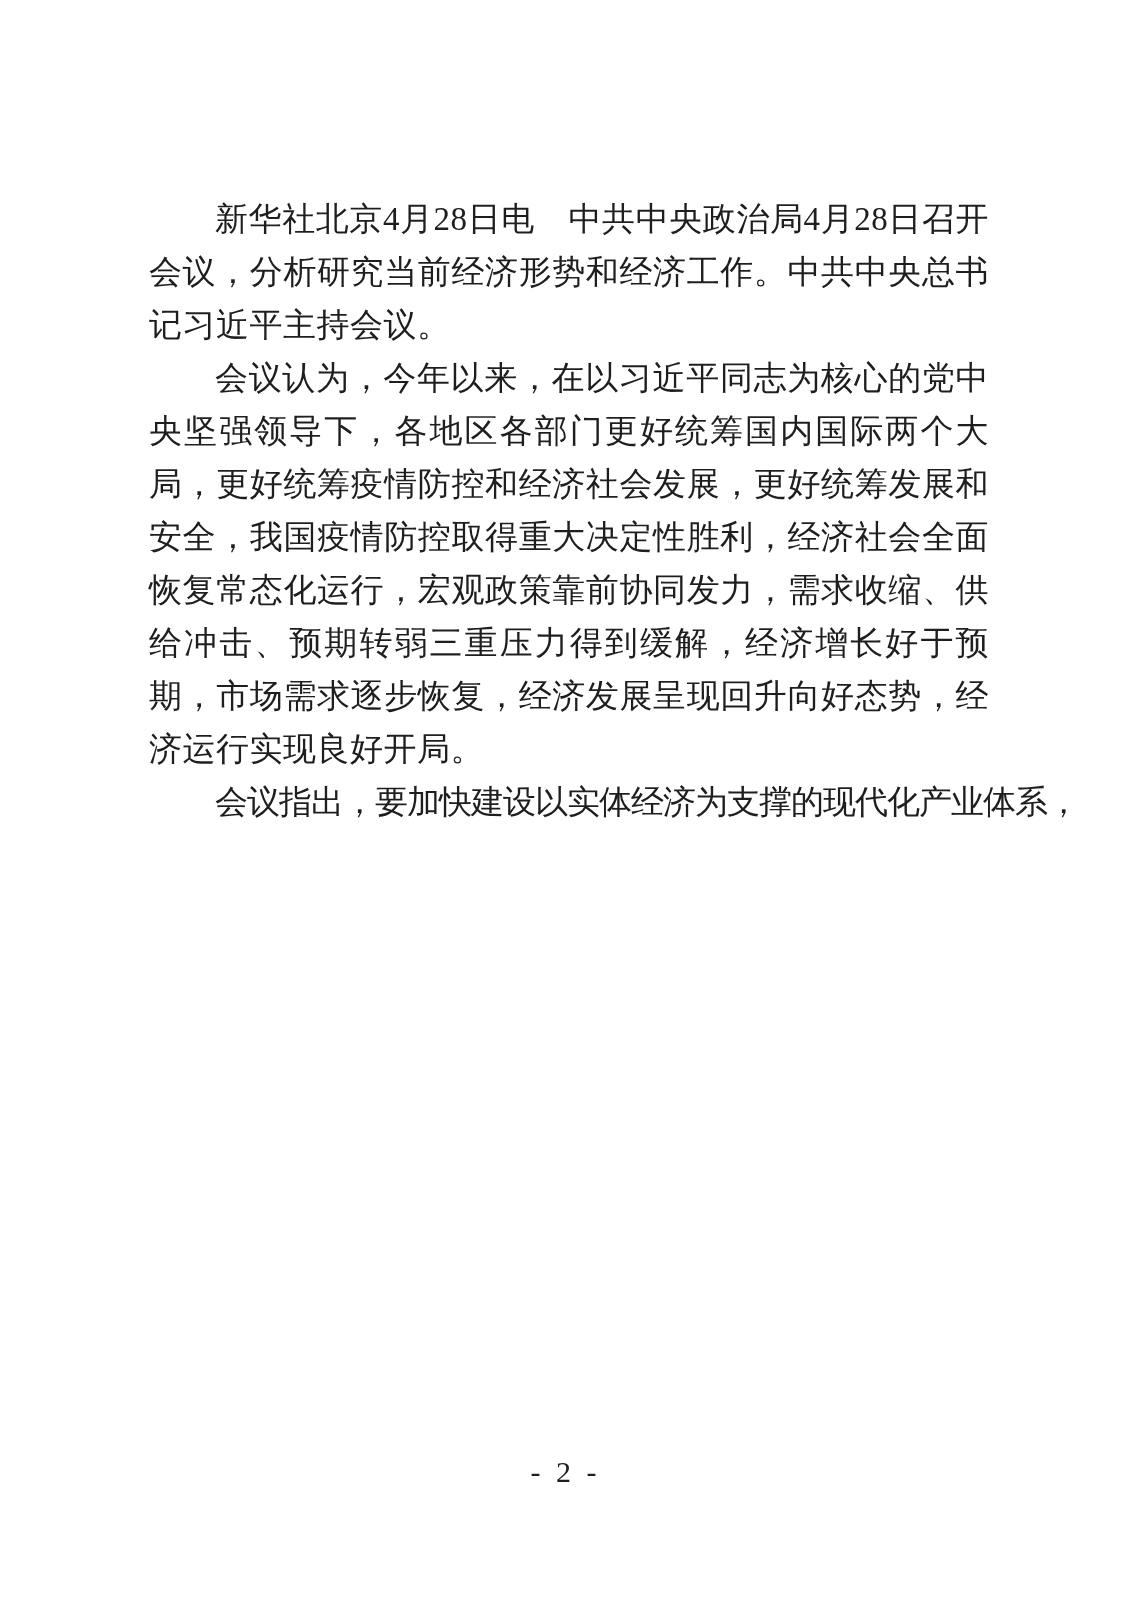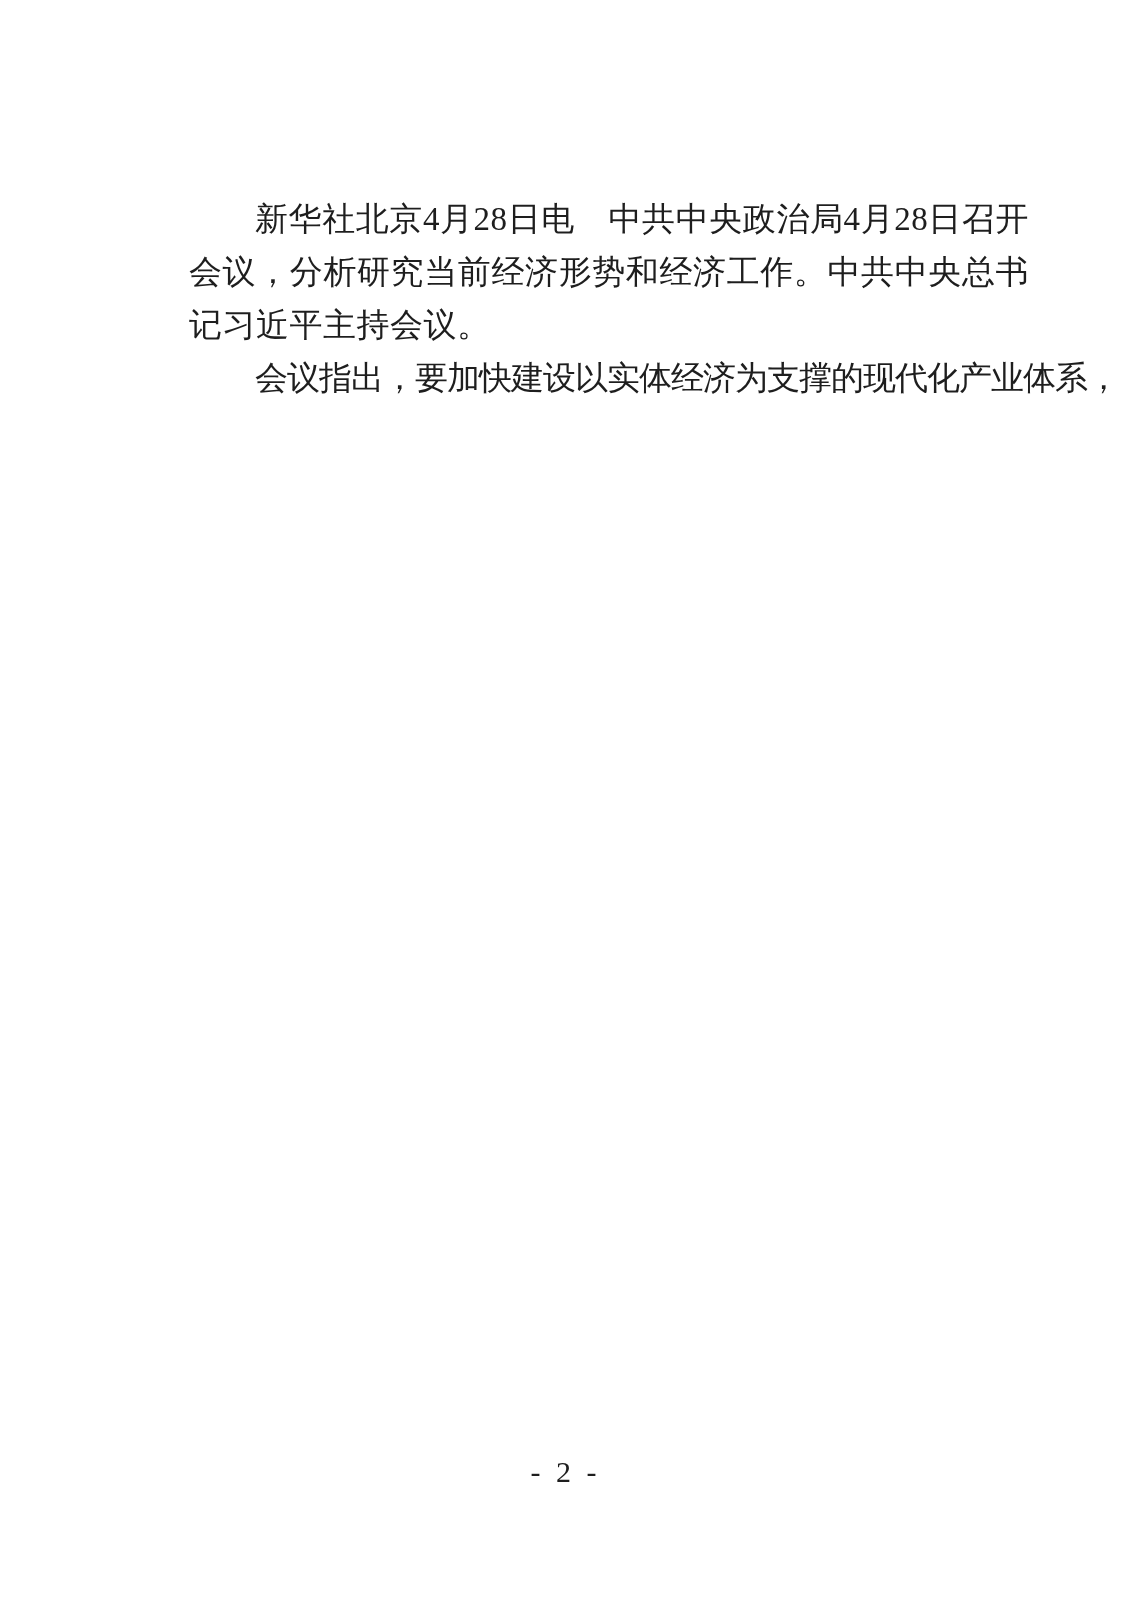--- a/index.html
+++ b/index.html
@@ -19,21 +19,20 @@
     position: absolute;
     left: 149px;
     top: 193px;
     width: 840px;
     font-size: 33px;
     line-height: 53px;
     color: #1e1e1e;
     text-align: justify;
     text-justify: inter-character;
     letter-spacing: 0.5px;
-    margin-left: 40px;
   }
   .content p {
     margin: 0;
     padding: 0;
     text-indent: 2em;
   }
   .content p.single-line {
     white-space: nowrap;
     letter-spacing: -1px;
     text-align: right;
@@ -49,18 +48,19 @@
     color: #1e1e1e;
     letter-spacing: 4px;
   }
 </style>
 </head>
 <body>
 
 <div class="page">
   <div class="content">
     <p>新华社北京4月28日电　中共中央政治局4月28日召开会议，分析研究当前经济形势和经济工作。中共中央总书记习近平主持会议。</p>
+    <p>会议认为，今年以来，在以习近平同志为核心的党中央坚强领导下，各地区各部门更好统筹国内国际两个大局，更好统筹疫情防控和经济社会发展，更好统筹发展和安全，我国疫情防控取得重大决定性胜利，经济社会全面恢复常态化运行，宏观政策靠前协同发力，需求收缩、供给冲击、预期转弱三重压力得到缓解，经济增长好于预期，市场需求逐步恢复，经济发展呈现回升向好态势，经济运行实现良好开局。</p>
     <p class="single-line">会议指出，要加快建设以实体经济为支撑的现代化产业体系，</p>
   </div>
   <div class="footer">
     <span>- 2 -</span>
   </div>
 </div>
 
 </body></html>

